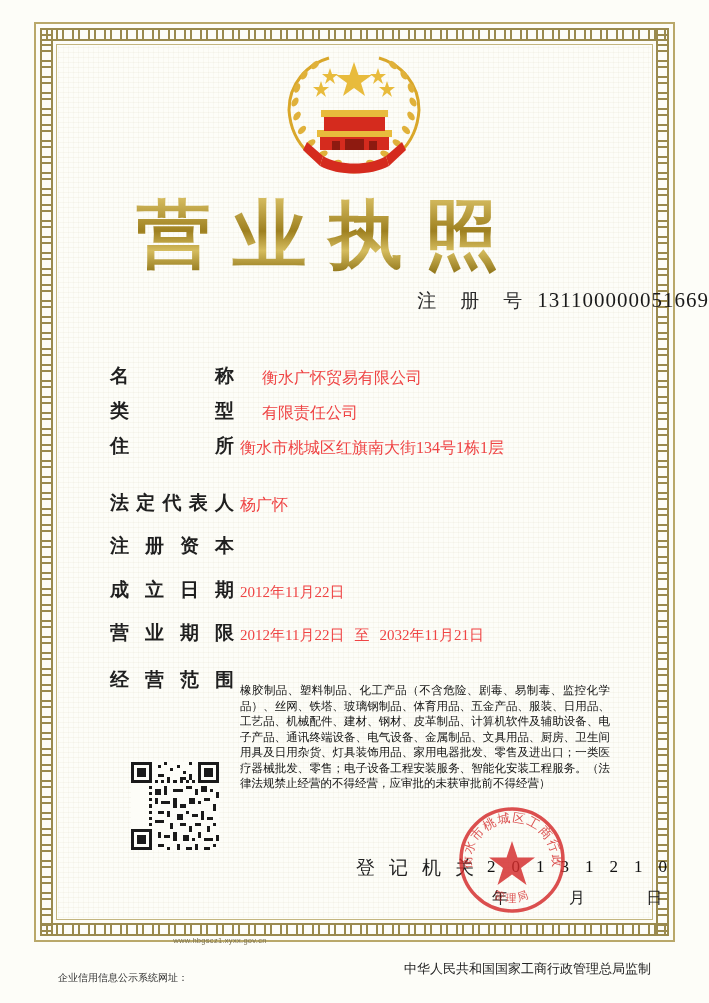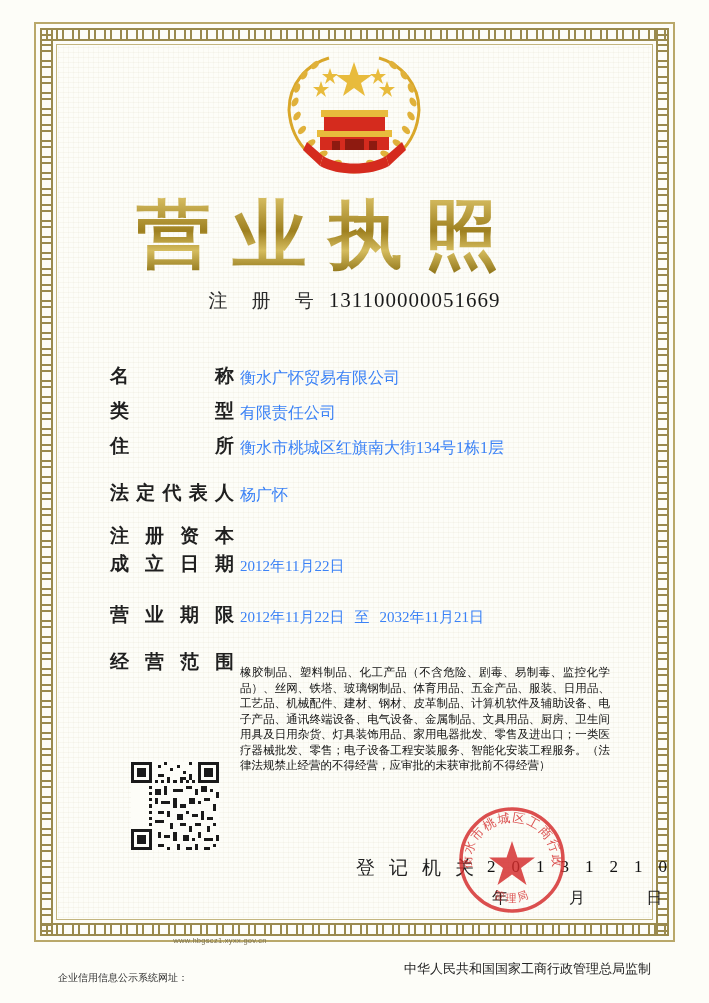--- a/index.html
+++ b/index.html
@@ -99,21 +99,21 @@
     background-clip: text;
     -webkit-text-fill-color: transparent;
     line-height: 1.05;
   }
 
   
   #reg-line {
     position: absolute;
     left: 0; top: 288px;
     width: 709px;
-    text-align: center;
+    text-align: right;
     color: #3a3a3a;
   }
   #reg-label {
     font-family: "DejaVu Sans", sans-serif;
     font-size: 19px;
     letter-spacing: 9px;
     color: #2b2b2b;
   }
   #reg-value {
     font-family: "Liberation Serif", serif;
@@ -127,37 +127,37 @@
   .fields {
     position: absolute;
     left: 110px; top: 362px;
     width: 500px;
   }
   .row {
     display: flex;
     align-items: flex-start;
     margin-bottom: 10px;
   }
-  .row.tight { margin-bottom: 6px; }
+  .row.tight { margin-bottom: 6px; gap: 22px; }
 
   .lbl {
     width: 124px;
     flex: 0 0 124px;
     font-family: "DejaVu Sans", sans-serif;
     font-size: 19px;
     color: #1f1f1f;
     font-weight: 600;
     text-align: justify;
     text-align-last: justify;
     line-height: 26px;
   }
   .val {
     font-family: "Liberation Serif", serif;
     font-size: 16px;
-    color: #3b82f6;
+    color: #ef4444;
     line-height: 26px;
     padding-top: 3px;
     padding-left: 6px;
   }
   .val.date { font-size: 15px; }
   .val.range .sep { margin: 0 10px; }
 
   #scope-text {
     width: 372px;
     font-family: "DejaVu Sans", sans-serif;
@@ -321,35 +321,35 @@
     <div class="row tight">
       <div class="lbl">名        称</div>
       <div class="val">衡水广怀贸易有限公司</div>
     </div>
 
     <div class="row tight">
       <div class="lbl">类        型</div>
       <div class="val">有限责任公司</div>
     </div>
 
-    <div class="row" style="margin-bottom:18px">
+    <div class="row" style="margin-bottom:28px">
       <div class="lbl">住        所</div>
       <div class="val">衡水市桃城区红旗南大街134号1栋1层</div>
     </div>
 
     <div class="row" style="margin-bottom:14px">
       <div class="lbl">法定代表人</div>
       <div class="val">杨广怀</div>
     </div>
 
-    <div class="row" style="margin-bottom:2px">
+    <div class="row" style="margin-bottom:18px">
       <div class="lbl">注 册 资 本</div>
     </div>
 
-    <div class="row" style="margin-bottom:22px">
+    <div class="row" style="margin-bottom:14px">
       <div class="lbl">成 立 日 期</div>
       <div class="val date">2012年11月22日</div>
     </div>
 
     <div class="row" style="margin-bottom:18px">
       <div class="lbl">营 业 期 限</div>
       <div class="val date range">
         <span>2012年11月22日</span><span class="sep">至</span><span>2032年11月21日</span>
       </div>
     </div>

